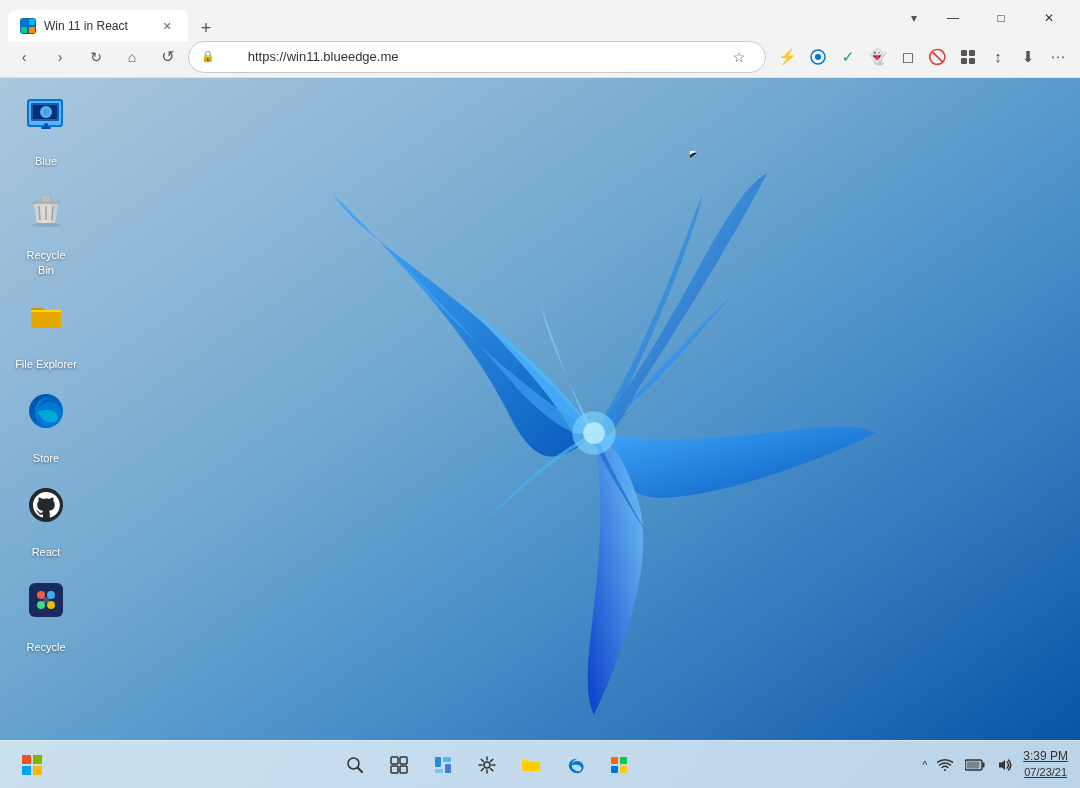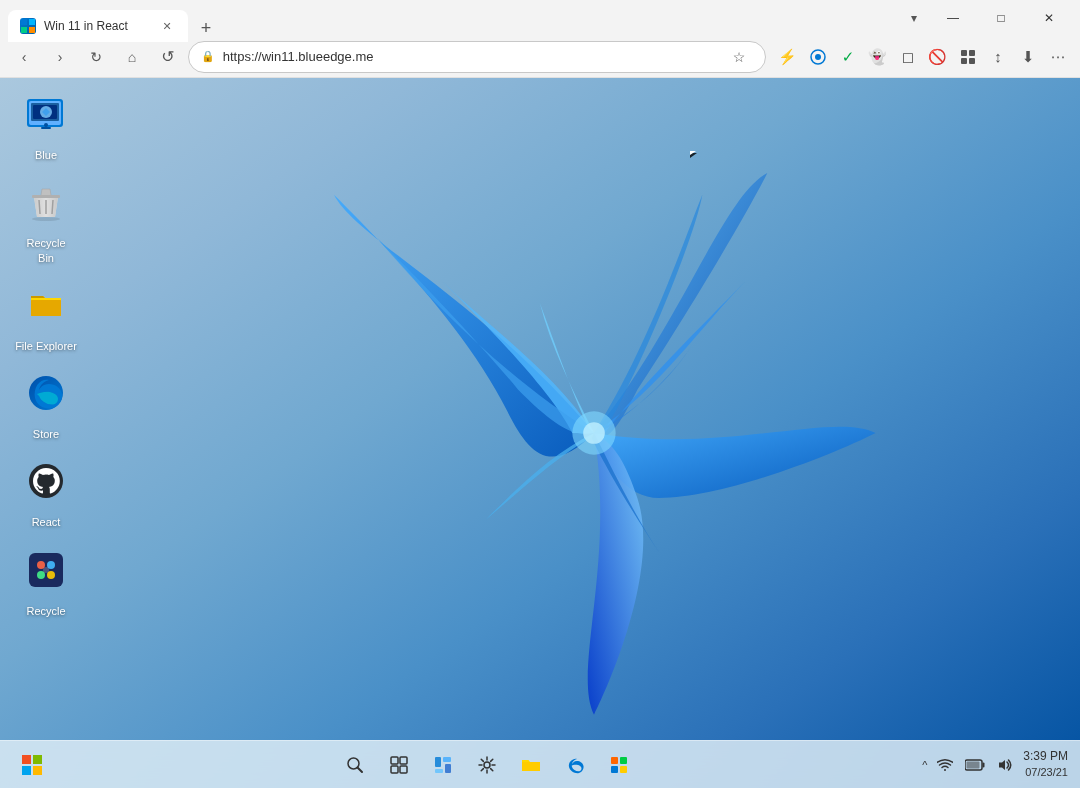--- a/index.html
+++ b/index.html
@@ -142,21 +142,21 @@
       border: 1.5px solid #c8c8c8;
       border-radius: 20px;
       display: flex;
       align-items: center;
       padding: 0 12px;
       gap: 8px;
       font-size: 13px;
       color: #333;
     }
     .lock-icon { color: #666; font-size: 11px; }
-    .address-text { flex: 1; font-size: 13px; color: #333; }
+    .address-text { flex: 1; font-size: 13px; color: #333; margin-left: 25px; }
     .star-btn {
       width: 28px;
       height: 28px;
       display: flex;
       align-items: center;
       justify-content: center;
       font-size: 14px;
       color: #555;
       cursor: pointer;
     }
@@ -214,21 +214,21 @@
       gap: 8px;
     }
     .desktop-icon {
       width: 72px;
       display: flex;
       flex-direction: column;
       align-items: center;
       padding: 6px 4px;
       border-radius: 6px;
       cursor: pointer;
-      gap: 14px;
+      gap: 20px;
     }
     .icon-img {
       width: 40px;
       height: 40px;
       display: flex;
       align-items: center;
       justify-content: center;
       font-size: 28px;
       border-radius: 8px;
     }
@@ -289,23 +289,24 @@
       width: 24px;
       height: 24px;
       display: flex;
       align-items: center;
       justify-content: center;
       font-size: 13px;
       color: #333;
       cursor: pointer;
     }
     .clock {
-      text-align: right;
+      text-align: center;
       line-height: 1.4;
       cursor: pointer;
+      text-decoration: underline;
     }
     .clock-time { font-size: 12px; font-weight: 500; }
     .clock-date { font-size: 11px; }
     .chevron-up {
       font-size: 11px;
       color: #333;
       cursor: pointer;
     }
 
     

